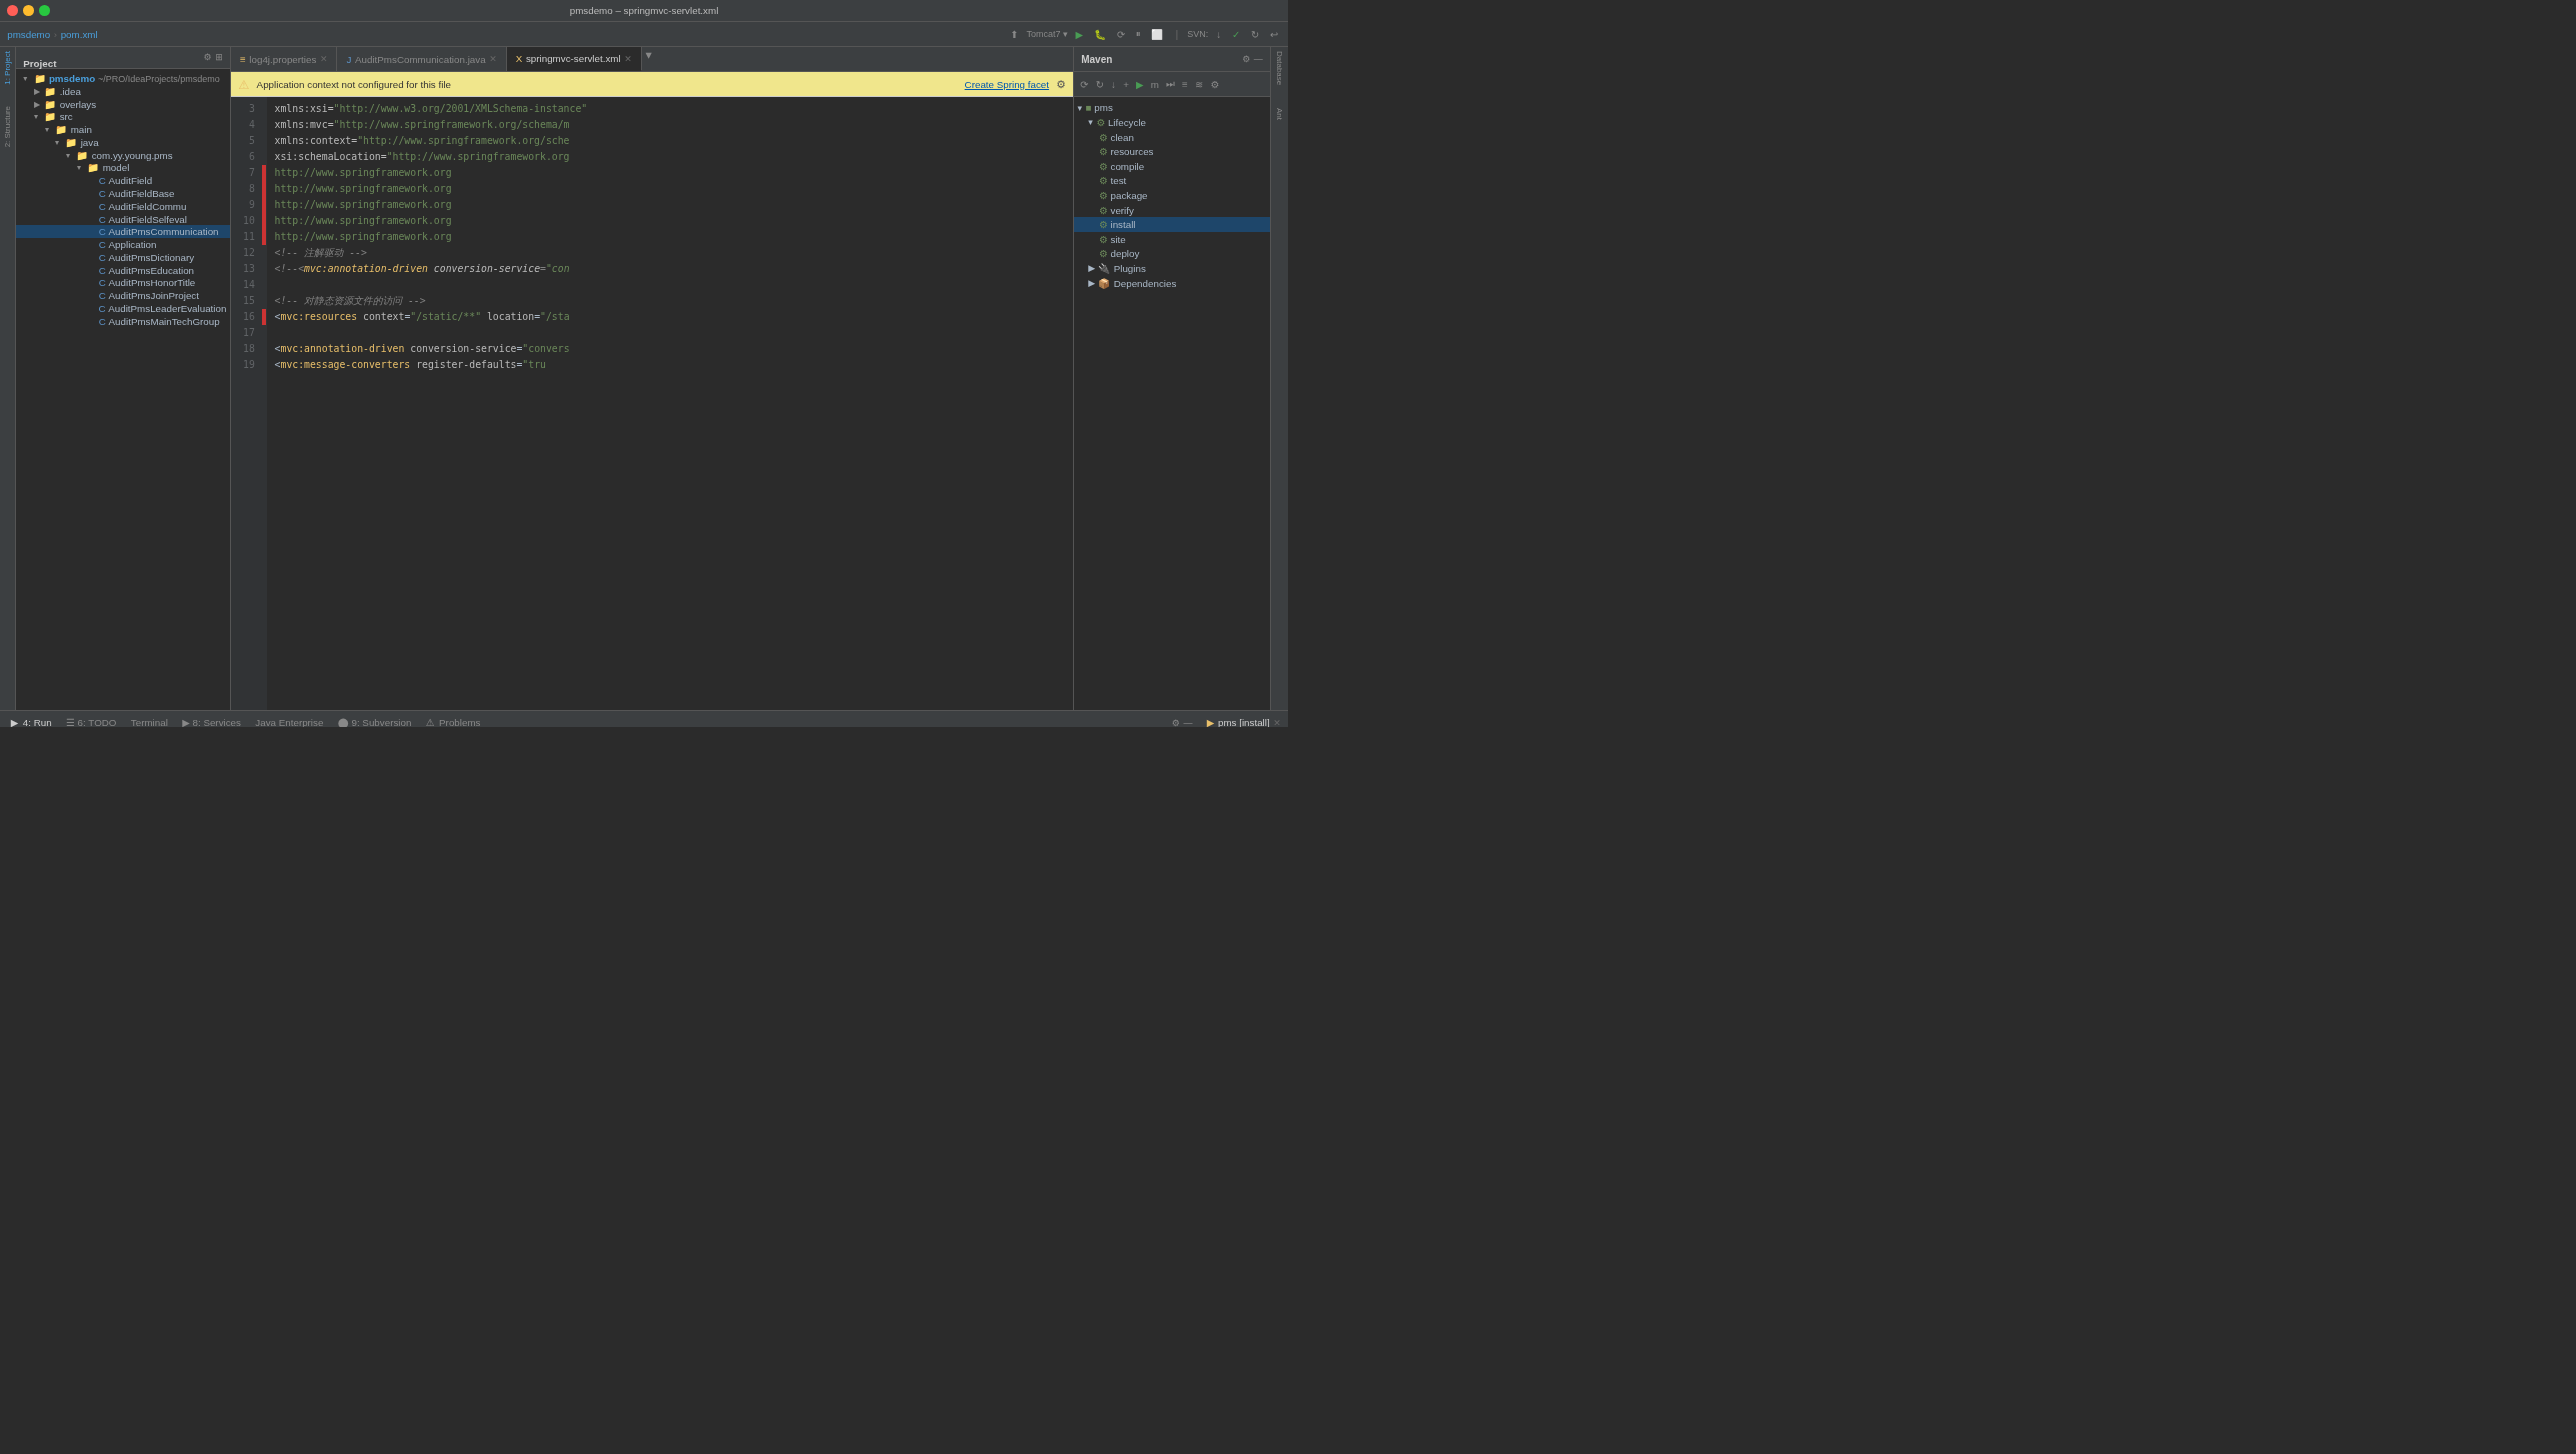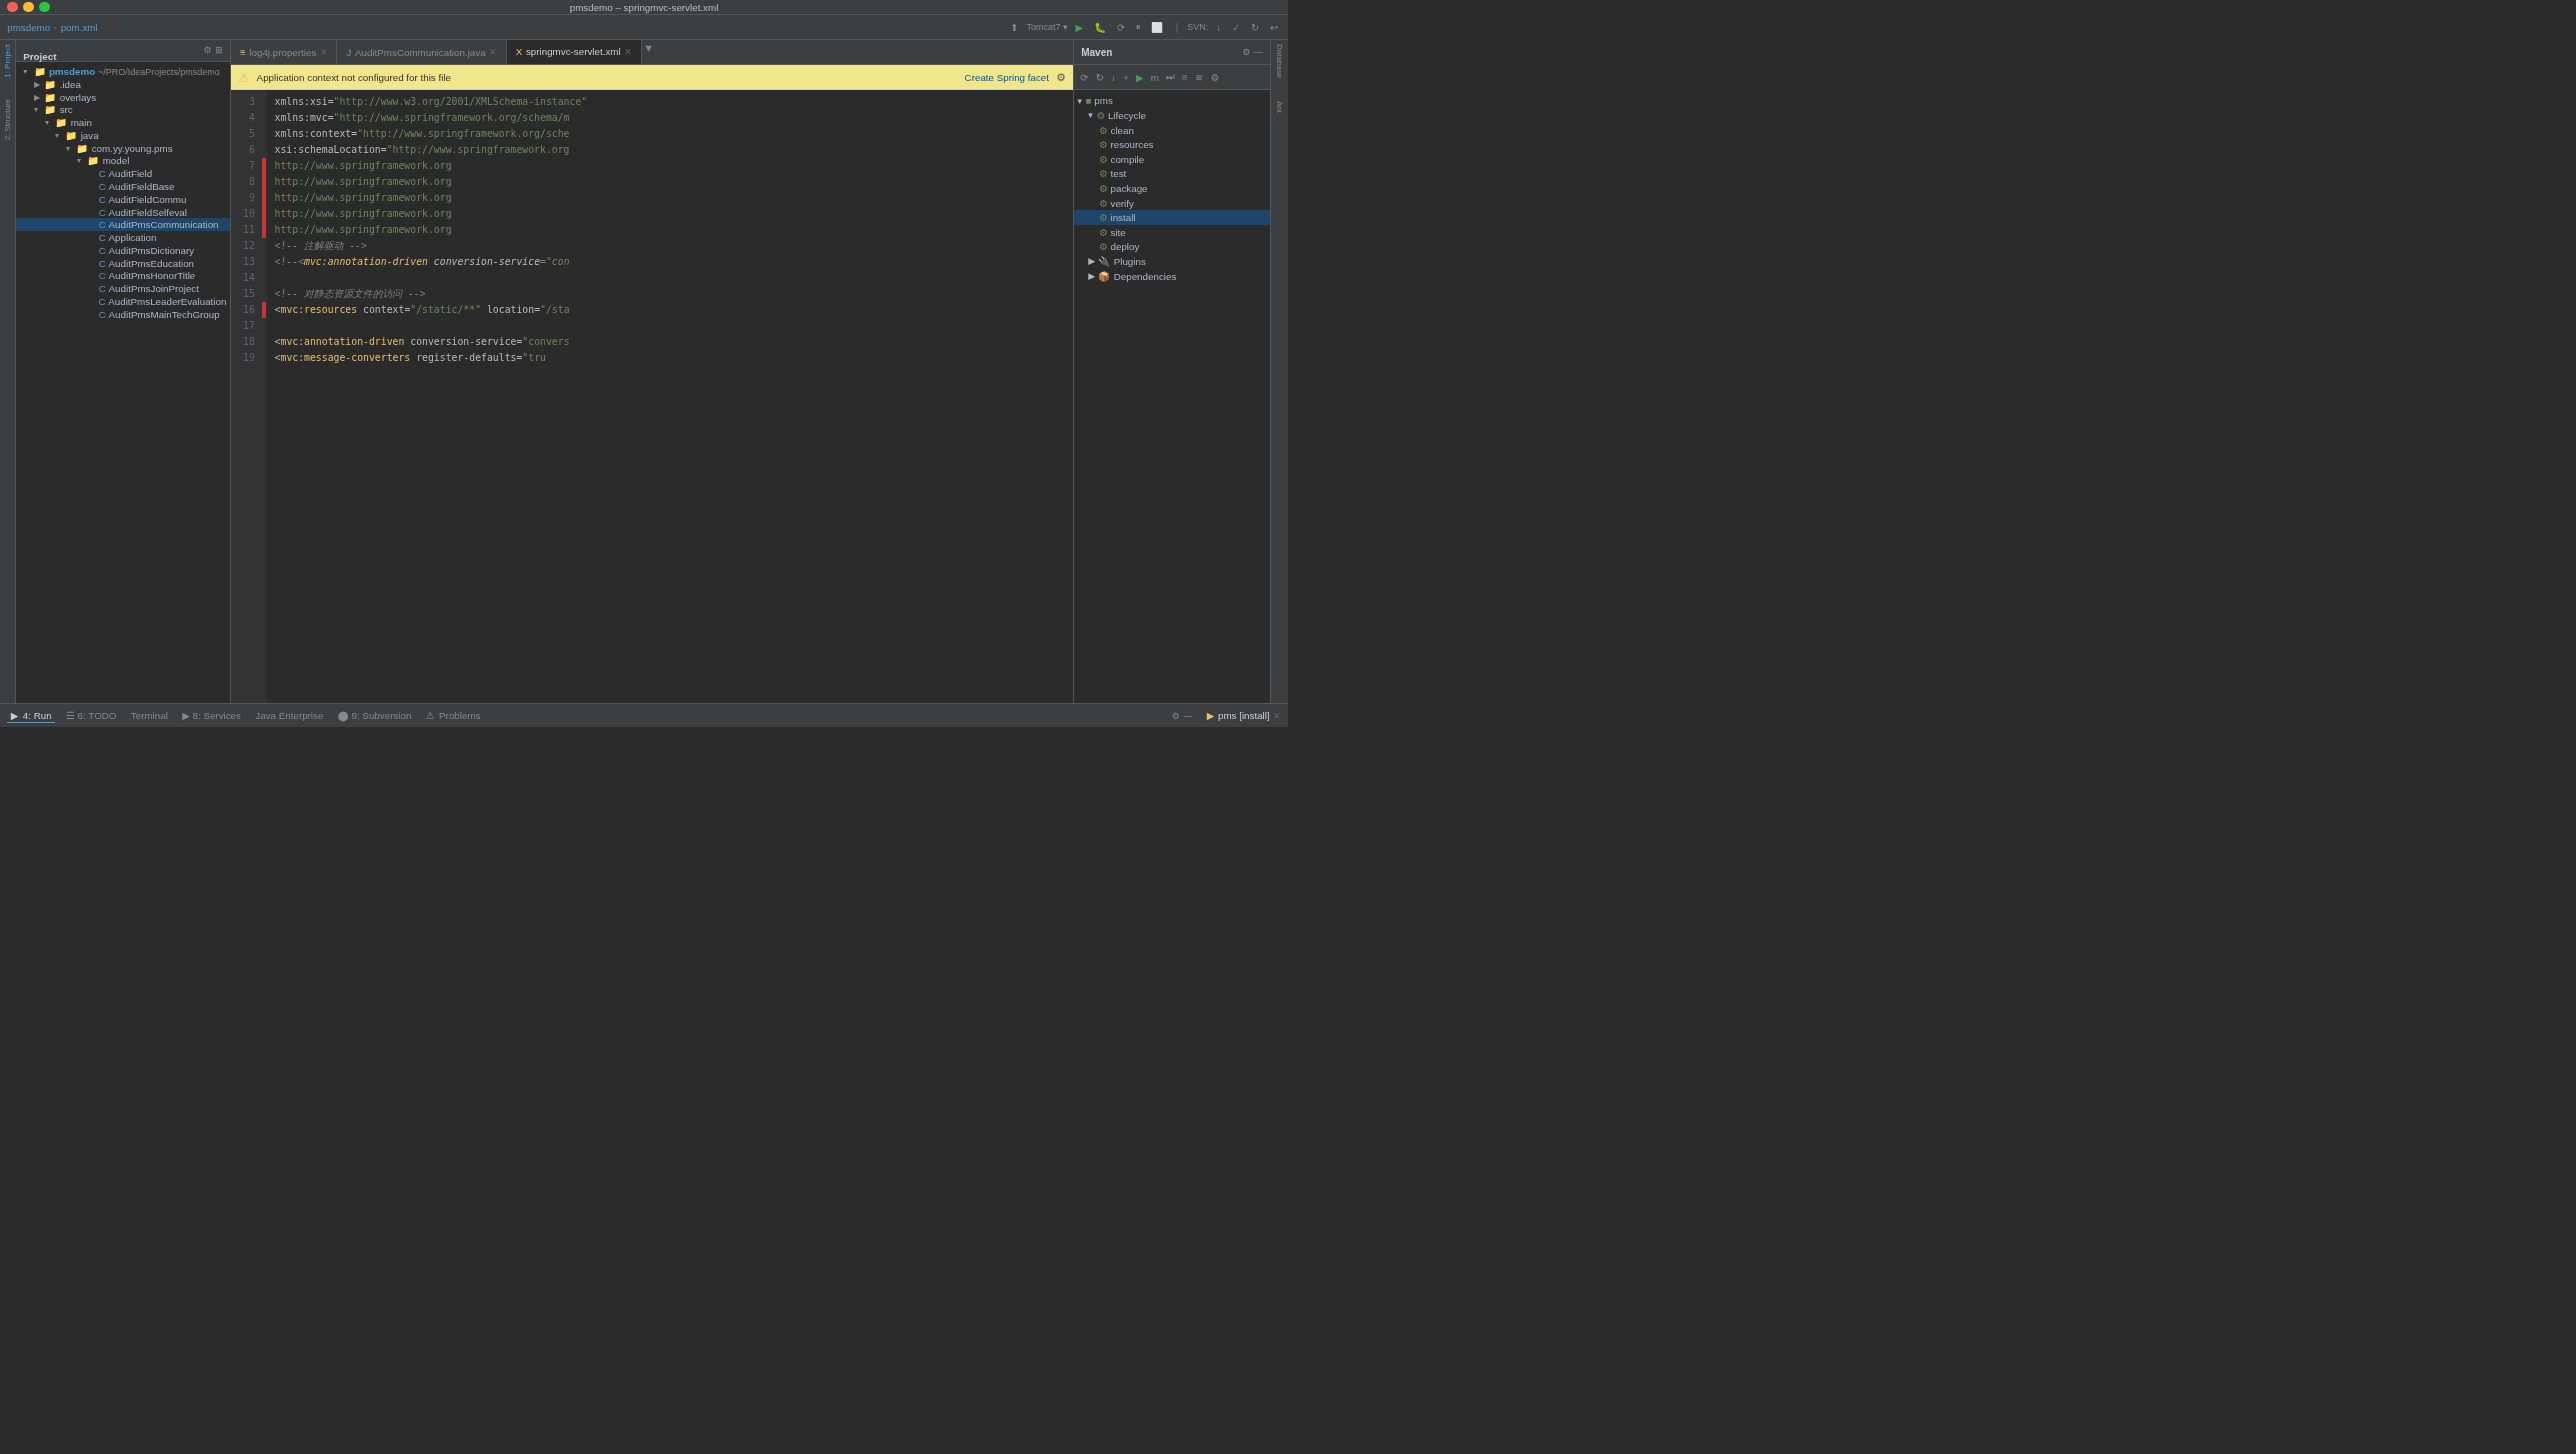--- a/index.html
+++ b/index.html
@@ -7,21 +7,21 @@
       font-family: -apple-system, 'Helvetica Neue', Arial, sans-serif;
       font-size: 10.7px;
       background: #2b2b2b;
       color: #a9b7c6;
       width: 1288px;
       height: 727px;
       overflow: hidden;
     }
     
     .title-bar {
-      height: 15px;
+      height: 22px;
       background: #3c3f41;
       display: flex;
       align-items: center;
       justify-content: center;
       position: relative;
       border-bottom: 0.9px solid #555;
     }
     .title-bar-controls {
       position: absolute;
       left: 7.2px;
@@ -190,20 +190,21 @@
       border-bottom: 0.9px solid #ccc;
     }
     .notification-text {
       font-size: 9.8px;
       color: #333;
       flex: 1;
     }
     .notification-link {
       font-size: 9.8px;
       color: #0057ae;
+      text-decoration: underline;
       cursor: pointer;
     }
     .notification-settings {
       font-size: 10.7px;
       color: #555;
       cursor: pointer;
     }
     
     .code-editor {
       flex: 1;

